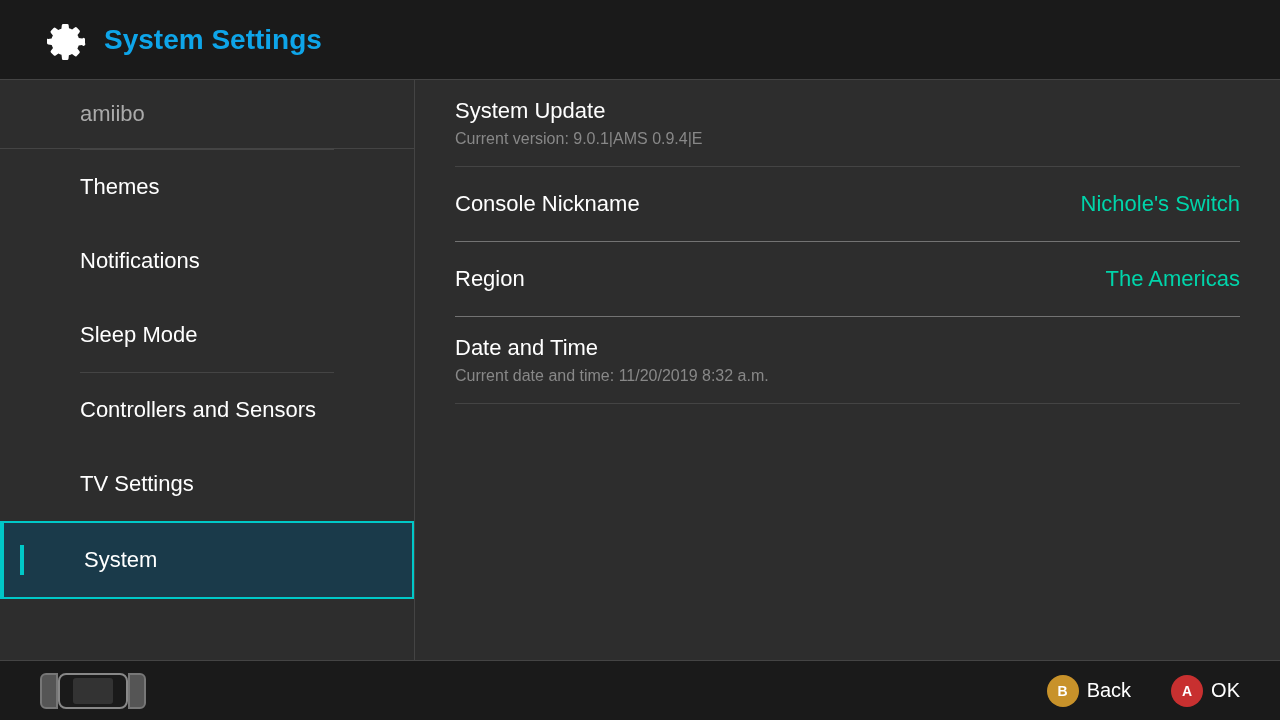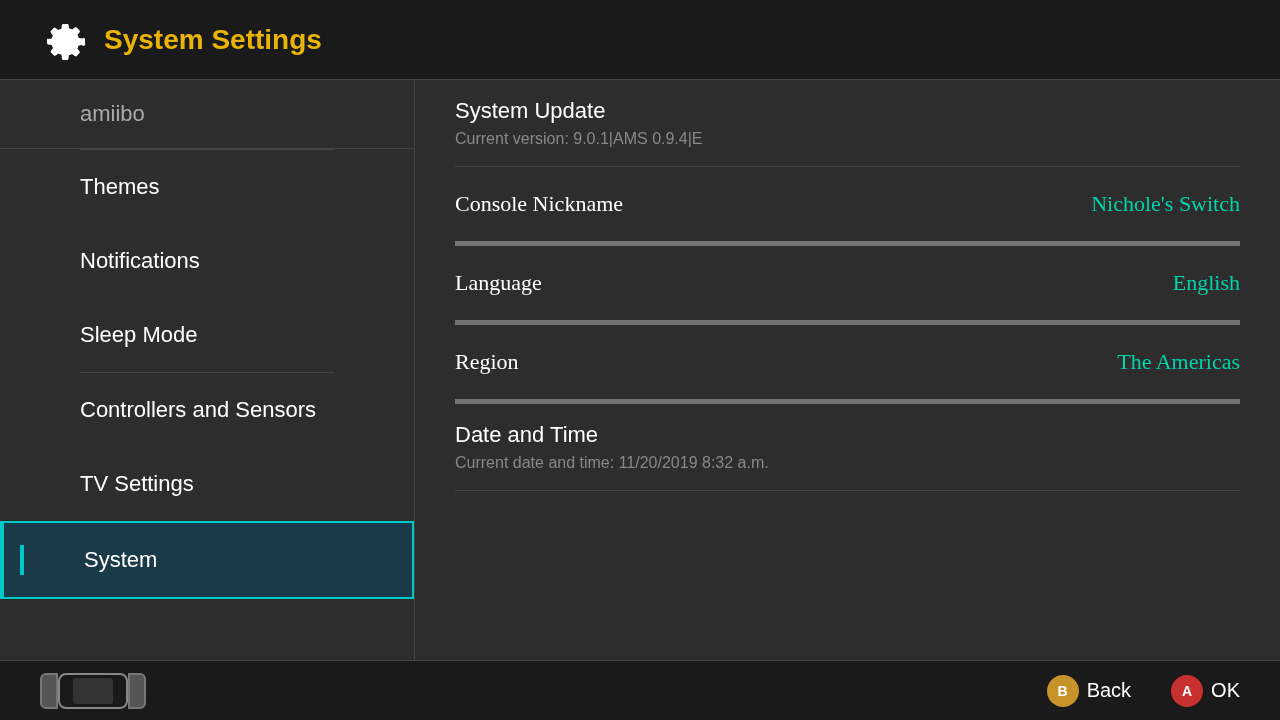--- a/index.html
+++ b/index.html
@@ -23,21 +23,21 @@
       border-bottom: 1px solid #444;
     }
     .header-icon {
       width: 48px;
       height: 48px;
       margin-right: 16px;
     }
     .header-title {
       font-size: 28px;
       font-weight: bold;
-      color: #eab308;
+      color: #0ea5e9;
     }
 
     
     .main {
       display: flex;
       height: calc(720px - 80px - 60px);
     }
 
     
     .sidebar {
@@ -98,23 +98,22 @@
       color: #ffffff;
       margin-bottom: 6px;
     }
     .content-row-sub {
       font-size: 16px;
       color: #888888;
     }
     .content-row-inline {
       display: flex;
       justify-content: space-between;
-      border-bottom: 5px solid #737373;
+      border-bottom: 1px solid #737373;
       padding: 24px 0;
-      font-family: Liberation Serif, serif;
     }
     .content-row-inline-title {
       font-size: 22px;
       color: #ffffff;
     }
     .content-row-inline-value {
       font-size: 22px;
       color: #00d4aa;
     }
 
@@ -244,24 +243,20 @@
     <div class="content-row">
       <div class="content-row-title">System Update</div>
       <div class="content-row-sub">Current version: 9.0.1|AMS 0.9.4|E</div>
     </div>
 
     <div class="content-row-inline">
       <span class="content-row-inline-title">Console Nickname</span>
       <span class="content-row-inline-value">Nichole's Switch</span>
     </div>
 
-    <div class="content-row-inline">
-      <span class="content-row-inline-title">Language</span>
-      <span class="content-row-inline-value">English</span>
-    </div>
 
     <div class="content-row-inline">
       <span class="content-row-inline-title">Region</span>
       <span class="content-row-inline-value">The Americas</span>
     </div>
 
     <div class="content-row">
       <div class="content-row-title">Date and Time</div>
       <div class="content-row-sub">Current date and time: 11/20/2019 8:32 a.m.</div>
     </div>

